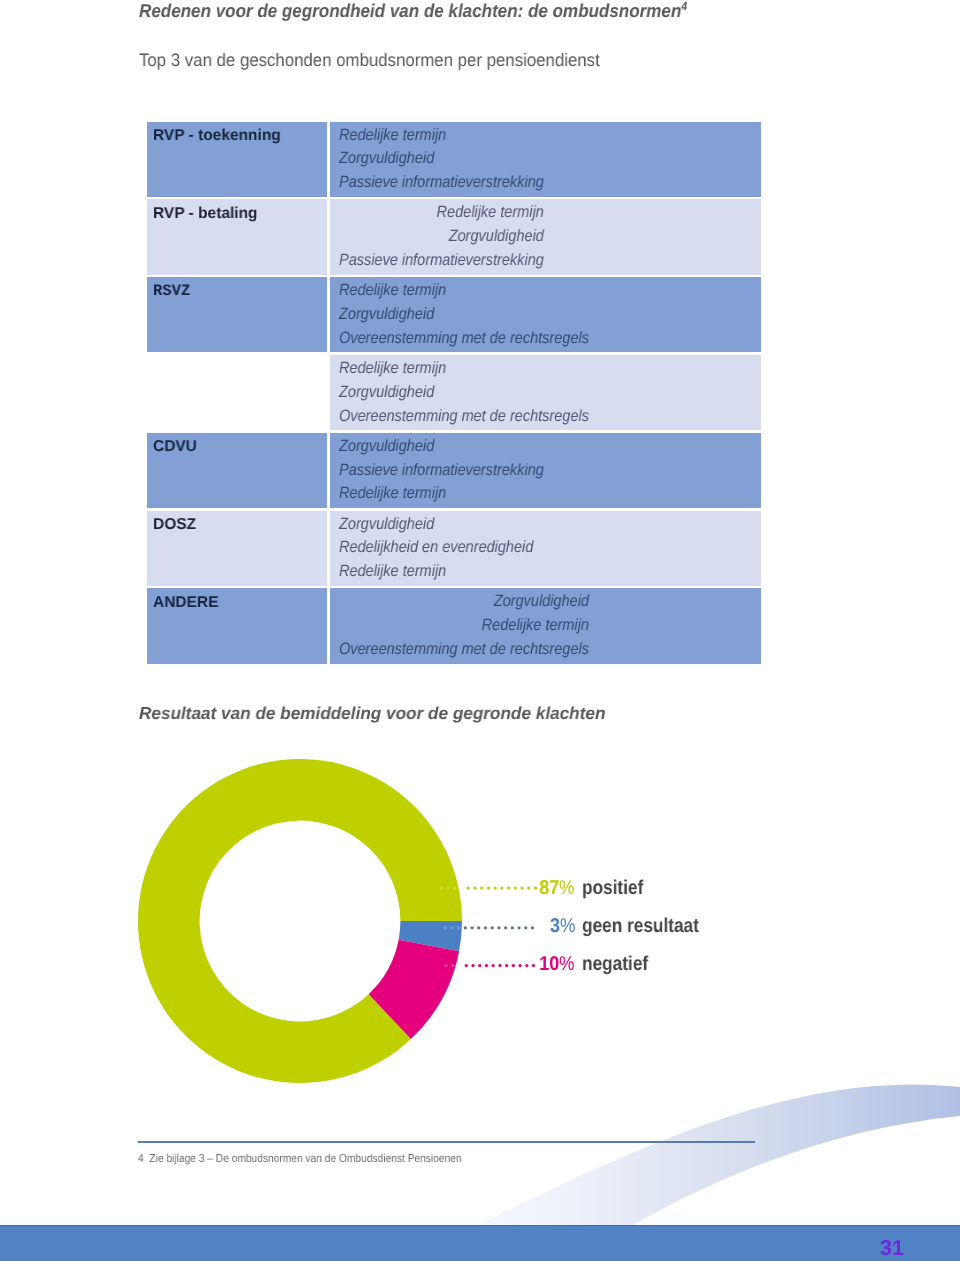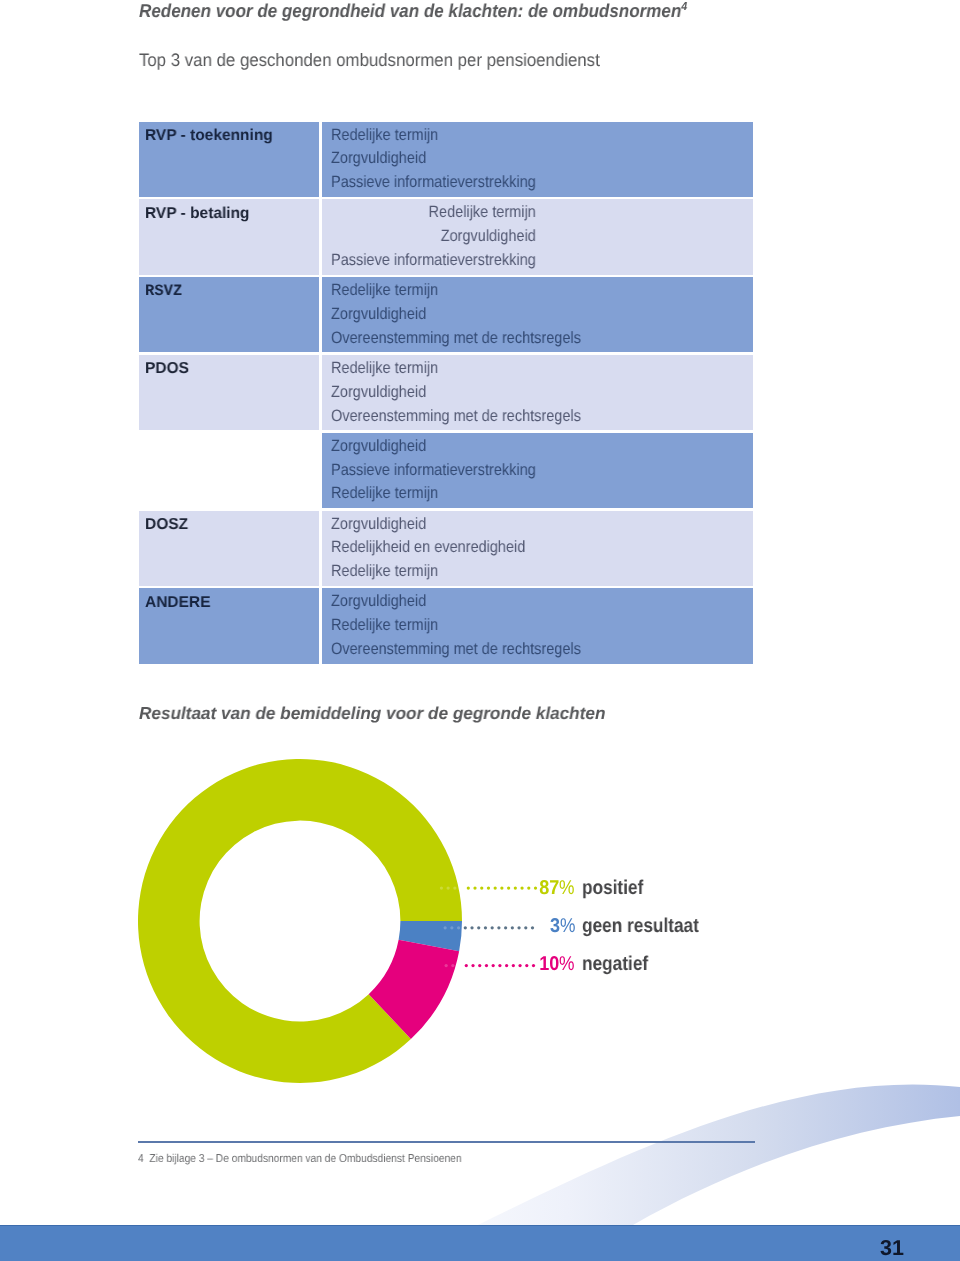--- a/index.html
+++ b/index.html
@@ -27,23 +27,23 @@
   .title sup{font-size:11.5px;font-weight:bold;font-style:italic;vertical-align:6.5px;}
   .subtitle{
     position:absolute;left:138.5px;top:50.3px;
     font-size:18.1px;font-weight:normal;color:#58595b;
     line-height:20px;white-space:nowrap;
     transform:scaleX(0.929);transform-origin:left top;
   }
 
   
   .tbl{position:absolute;left:139px;top:121.5px;width:613.5px;}
-  .row{position:absolute;left:0;width:613.5px;height:63px;box-sizing:border-box;}
+  .row{position:absolute;left:8px;width:613.5px;height:63px;box-sizing:border-box;}
   .cell-l{position:absolute;left:0;top:0;width:180px;height:75.3px;}
-  .cell-r{position:absolute;left:182.5px;top:0;right:0;height:75.3px;}
+  .cell-r{position:absolute;left:182.5px;top:0;right:0;height:75.3px;font-style:italic;}
   .row .cell-l,.row .cell-r{background:var(--bg,#82a0d4);}
   .row.light .norm{color:#525872;}
   .row.light .org{color:#1d2436;}
   .org{
     position:absolute;left:5.5px;top:0;
     font-size:15.8px;font-weight:bold;color:#17243f;
     line-height:18px;white-space:nowrap;
     transform:scaleX(0.981);transform-origin:left top;
   }
   .norms{position:absolute;left:9px;top:0;}
@@ -80,21 +80,21 @@
     position:absolute;left:137.8px;top:1151.5px;
     font-size:11.5px;color:#6d6e70;white-space:nowrap;line-height:14px;
     transform:scaleX(0.888);transform-origin:left top;
   }
   .footnote .fnum{font-size:11.5px;}
   .swoosh{position:absolute;left:0;top:0;width:960px;height:1261px;pointer-events:none;}
   .footbar{position:absolute;left:0;top:1225px;width:960px;height:36px;background:#5182c4;
            border-top:1.4px solid #3c6cad;box-sizing:border-box;}
   .pageno{
     position:absolute;left:879.8px;top:1238.4px;
-    font-size:21.5px;font-weight:bold;color:#0f172a;line-height:21.5px;
+    font-size:21.5px;font-weight:bold;color:#6d28d9;line-height:21.5px;
   }
 </style>
 </head>
 <body>
 
 <div class="page">
 
   <div class="title" style="color: rgb(88, 89, 91);">
     <span>Redenen voor de gegrondheid van de klachten: de ombudsnormen</span><sup>4</sup>
   </div>
@@ -132,53 +132,53 @@
         </div>
         <div class="cell-r">
           <div class="norms" style="top: 2.2px;">
             <div class="norm">Redelijke termijn</div>
             <div class="norm">Zorgvuldigheid</div>
             <div class="norm">Overeenstemming met de rechtsregels</div>
           </div>
         </div>
       </div>
       <div class="row light" style="top: 233.4px; --bg: #d8dcf0;">
-        <div class="cell-l">
-          <div class="org" style="top: 5.4px;">PDOS</div>
-        </div>
         <div class="cell-r">
           <div class="norms" style="top: 2.2px;">
             <div class="norm">Redelijke termijn</div>
             <div class="norm">Zorgvuldigheid</div>
             <div class="norm">Overeenstemming met de rechtsregels</div>
           </div>
         </div>
       </div>
       <div class="row dark" style="top: 311.2px; --bg: #82a0d4;">
+        <div class="cell-l">
+          <div class="org" style="top: 5.4px;">CDVU</div>
+        </div>
         <div class="cell-r">
           <div class="norms" style="top: 2.2px;">
             <div class="norm">Zorgvuldigheid</div>
             <div class="norm">Passieve informatieverstrekking</div>
             <div class="norm">Redelijke termijn</div>
           </div>
         </div>
       </div>
       <div class="row light" style="top: 389px; --bg: #d8dcf0;">
         <div class="cell-l">
           <div class="org" style="top: 5.4px; text-align: right;">DOSZ</div>
         </div>
         <div class="cell-r">
           <div class="norms" style="top: 2.2px;">
             <div class="norm">Zorgvuldigheid</div>
             <div class="norm">Redelijkheid en evenredigheid</div>
             <div class="norm">Redelijke termijn</div>
           </div>
         </div>
       </div>
-      <div class="row dark" style="top: 466.8px; --bg: #82a0d4;">
+      <div class="row dark" style="top: 466.8px; text-align: right; --bg: #82a0d4;">
         <div class="cell-l">
           <div class="org" style="top: 5.4px;">ANDERE</div>
         </div>
         <div class="cell-r">
           <div class="norms" style="top: 2.2px;">
             <div class="norm">Zorgvuldigheid</div>
             <div class="norm">Redelijke termijn</div>
             <div class="norm">Overeenstemming met de rechtsregels</div>
           </div>
         </div>

